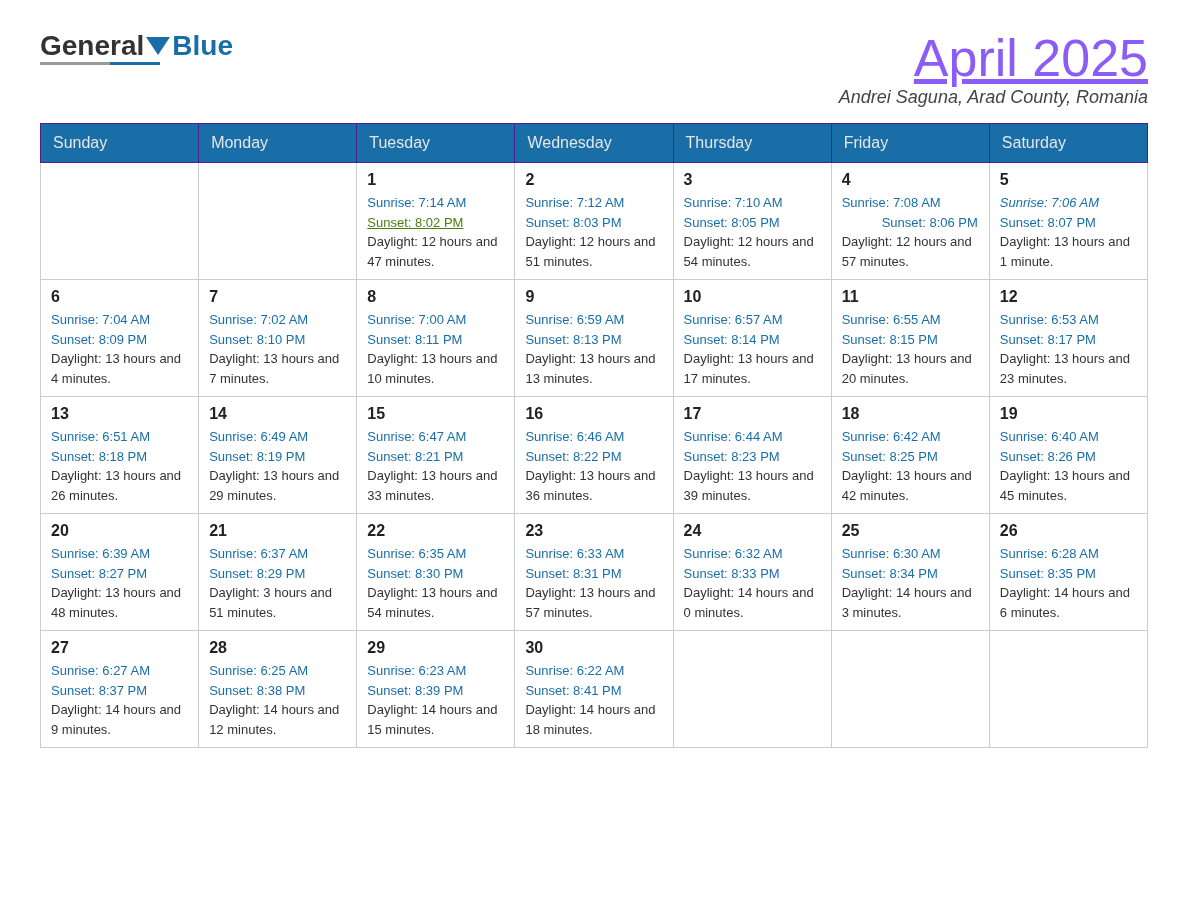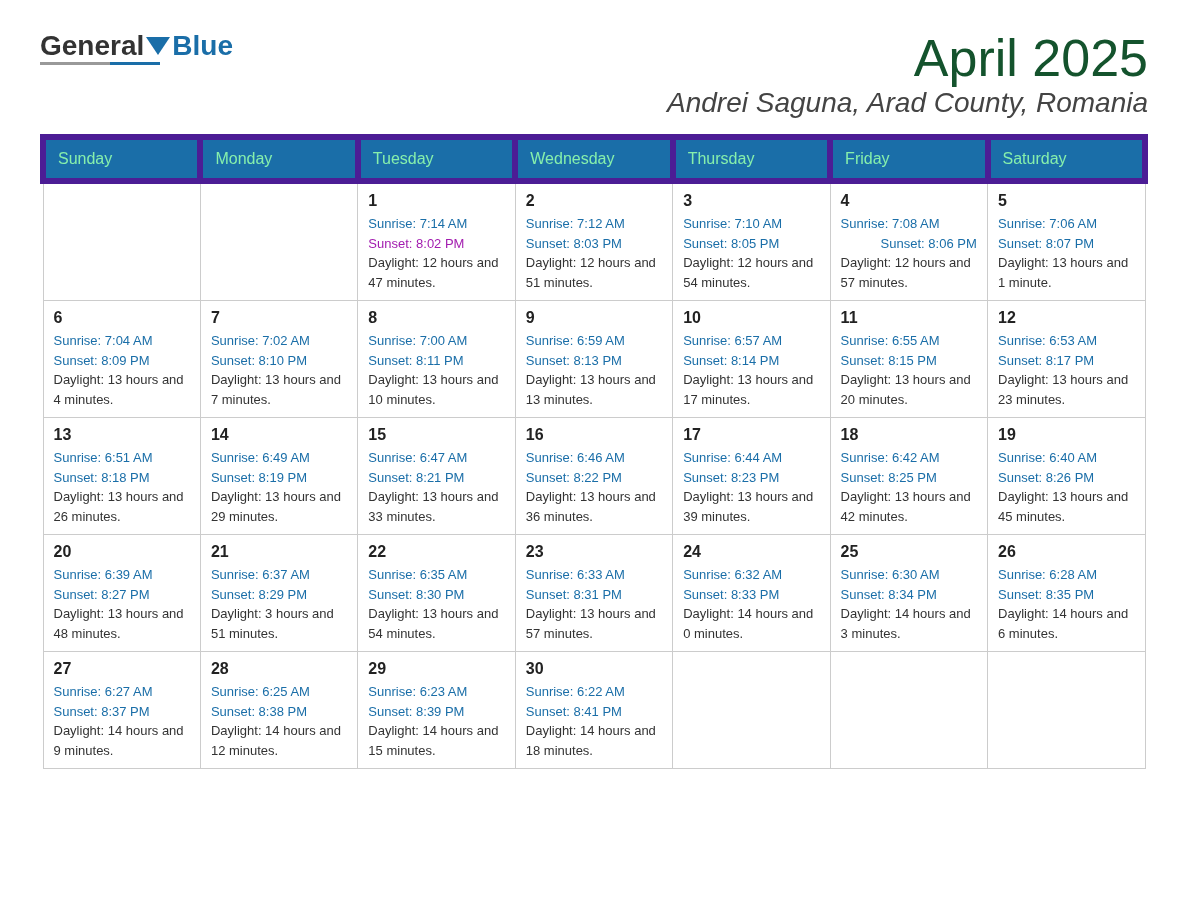--- a/index.html
+++ b/index.html
@@ -44,42 +44,43 @@
       display: flex;
       align-items: center;
     }
     .logo-line-gray { width: 70px; height: 3px; background: #999; }
     .logo-line-blue { width: 50px; height: 3px; background: #1a6ea8; }
 
     .title-section { text-align: right; }
     .month-title {
       font-size: 52px;
       font-weight: normal;
-      color: #14532d;
+      color: #8b5cf6;
       line-height: 1.1;
+      text-decoration: underline;
     }
     .location {
-      font-size: 28px;
+      font-size: 18px;
       color: #444;
       font-style: italic;
     }
 
     .calendar {
       width: 100%;
       border-collapse: collapse;
       margin-top: 15px;
     }
     .calendar thead th {
       background: #1a6ea8;
-      color: #86efac;
+      color: #e5e5e5;
       padding: 10px 12px;
       font-size: 16px;
       font-weight: normal;
       text-align: left;
-      border: 6px solid #4c1d95;
+      border: 1px solid #4c1d95;
     }
     .calendar tbody td {
       vertical-align: top;
       padding: 8px 10px;
       font-size: 13px;
       color: #333;
       border: 1px solid #ccc;
       width: 14.28%;
       min-height: 100px;
     }
@@ -130,37 +131,37 @@
         <th>Friday</th>
         <th>Saturday</th>
       </tr>
   </thead>
   <tbody id="calendar-body">
   <tr>
         <td class="empty-cell"></td>
         <td class="empty-cell"></td>
         <td>
           <span class="day-num">1</span>
-          <div class="day-info"><span style="color: rgb(26, 110, 168);">Sunrise: 7:14 AM</span><br><span style="color: #a21caf;">Sunset: 8:02 PM</span><br><span>Daylight: 12 hours and 47 minutes.</span></div>
+          <div class="day-info"><span style="color: rgb(26, 110, 168);">Sunrise: 7:14 AM</span><br><span style="color: #4d7c0f; text-decoration: underline;">Sunset: 8:02 PM</span><br><span>Daylight: 12 hours and 47 minutes.</span></div>
         </td>
         <td>
           <span class="day-num">2</span>
           <div class="day-info"><span style="color: rgb(26, 110, 168);">Sunrise: 7:12 AM</span><br><span style="color: rgb(26, 110, 168);">Sunset: 8:03 PM</span><br><span>Daylight: 12 hours and 51 minutes.</span></div>
         </td>
         <td>
           <span class="day-num">3</span>
           <div class="day-info"><span style="color: rgb(26, 110, 168);">Sunrise: 7:10 AM</span><br><span style="color: rgb(26, 110, 168);">Sunset: 8:05 PM</span><br><span>Daylight: 12 hours and 54 minutes.</span></div>
         </td>
         <td>
           <span class="day-num">4</span>
           <div class="day-info"><span style="color: rgb(26, 110, 168);">Sunrise: 7:08 AM</span><br><span style="color: rgb(26, 110, 168); margin-left: 40px;">Sunset: 8:06 PM</span><br><span>Daylight: 12 hours and 57 minutes.</span></div>
         </td>
         <td>
           <span class="day-num">5</span>
-          <div class="day-info"><span style="color: rgb(26, 110, 168);">Sunrise: 7:06 AM</span><br><span style="color: rgb(26, 110, 168);">Sunset: 8:07 PM</span><br><span>Daylight: 13 hours and 1 minute.</span></div>
+          <div class="day-info"><span style="color: rgb(26, 110, 168); font-style: italic;">Sunrise: 7:06 AM</span><br><span style="color: rgb(26, 110, 168);">Sunset: 8:07 PM</span><br><span>Daylight: 13 hours and 1 minute.</span></div>
         </td>
       </tr>
       <tr class="row-separator">
         <td>
           <span class="day-num">6</span>
           <div class="day-info"><span style="color: rgb(26, 110, 168);">Sunrise: 7:04 AM</span><br><span style="color: rgb(26, 110, 168);">Sunset: 8:09 PM</span><br><span>Daylight: 13 hours and 4 minutes.</span></div>
         </td>
         <td>
           <span class="day-num">7</span>
           <div class="day-info"><span style="color: rgb(26, 110, 168);">Sunrise: 7:02 AM</span><br><span style="color: rgb(26, 110, 168);">Sunset: 8:10 PM</span><br><span>Daylight: 13 hours and 7 minutes.</span></div>

